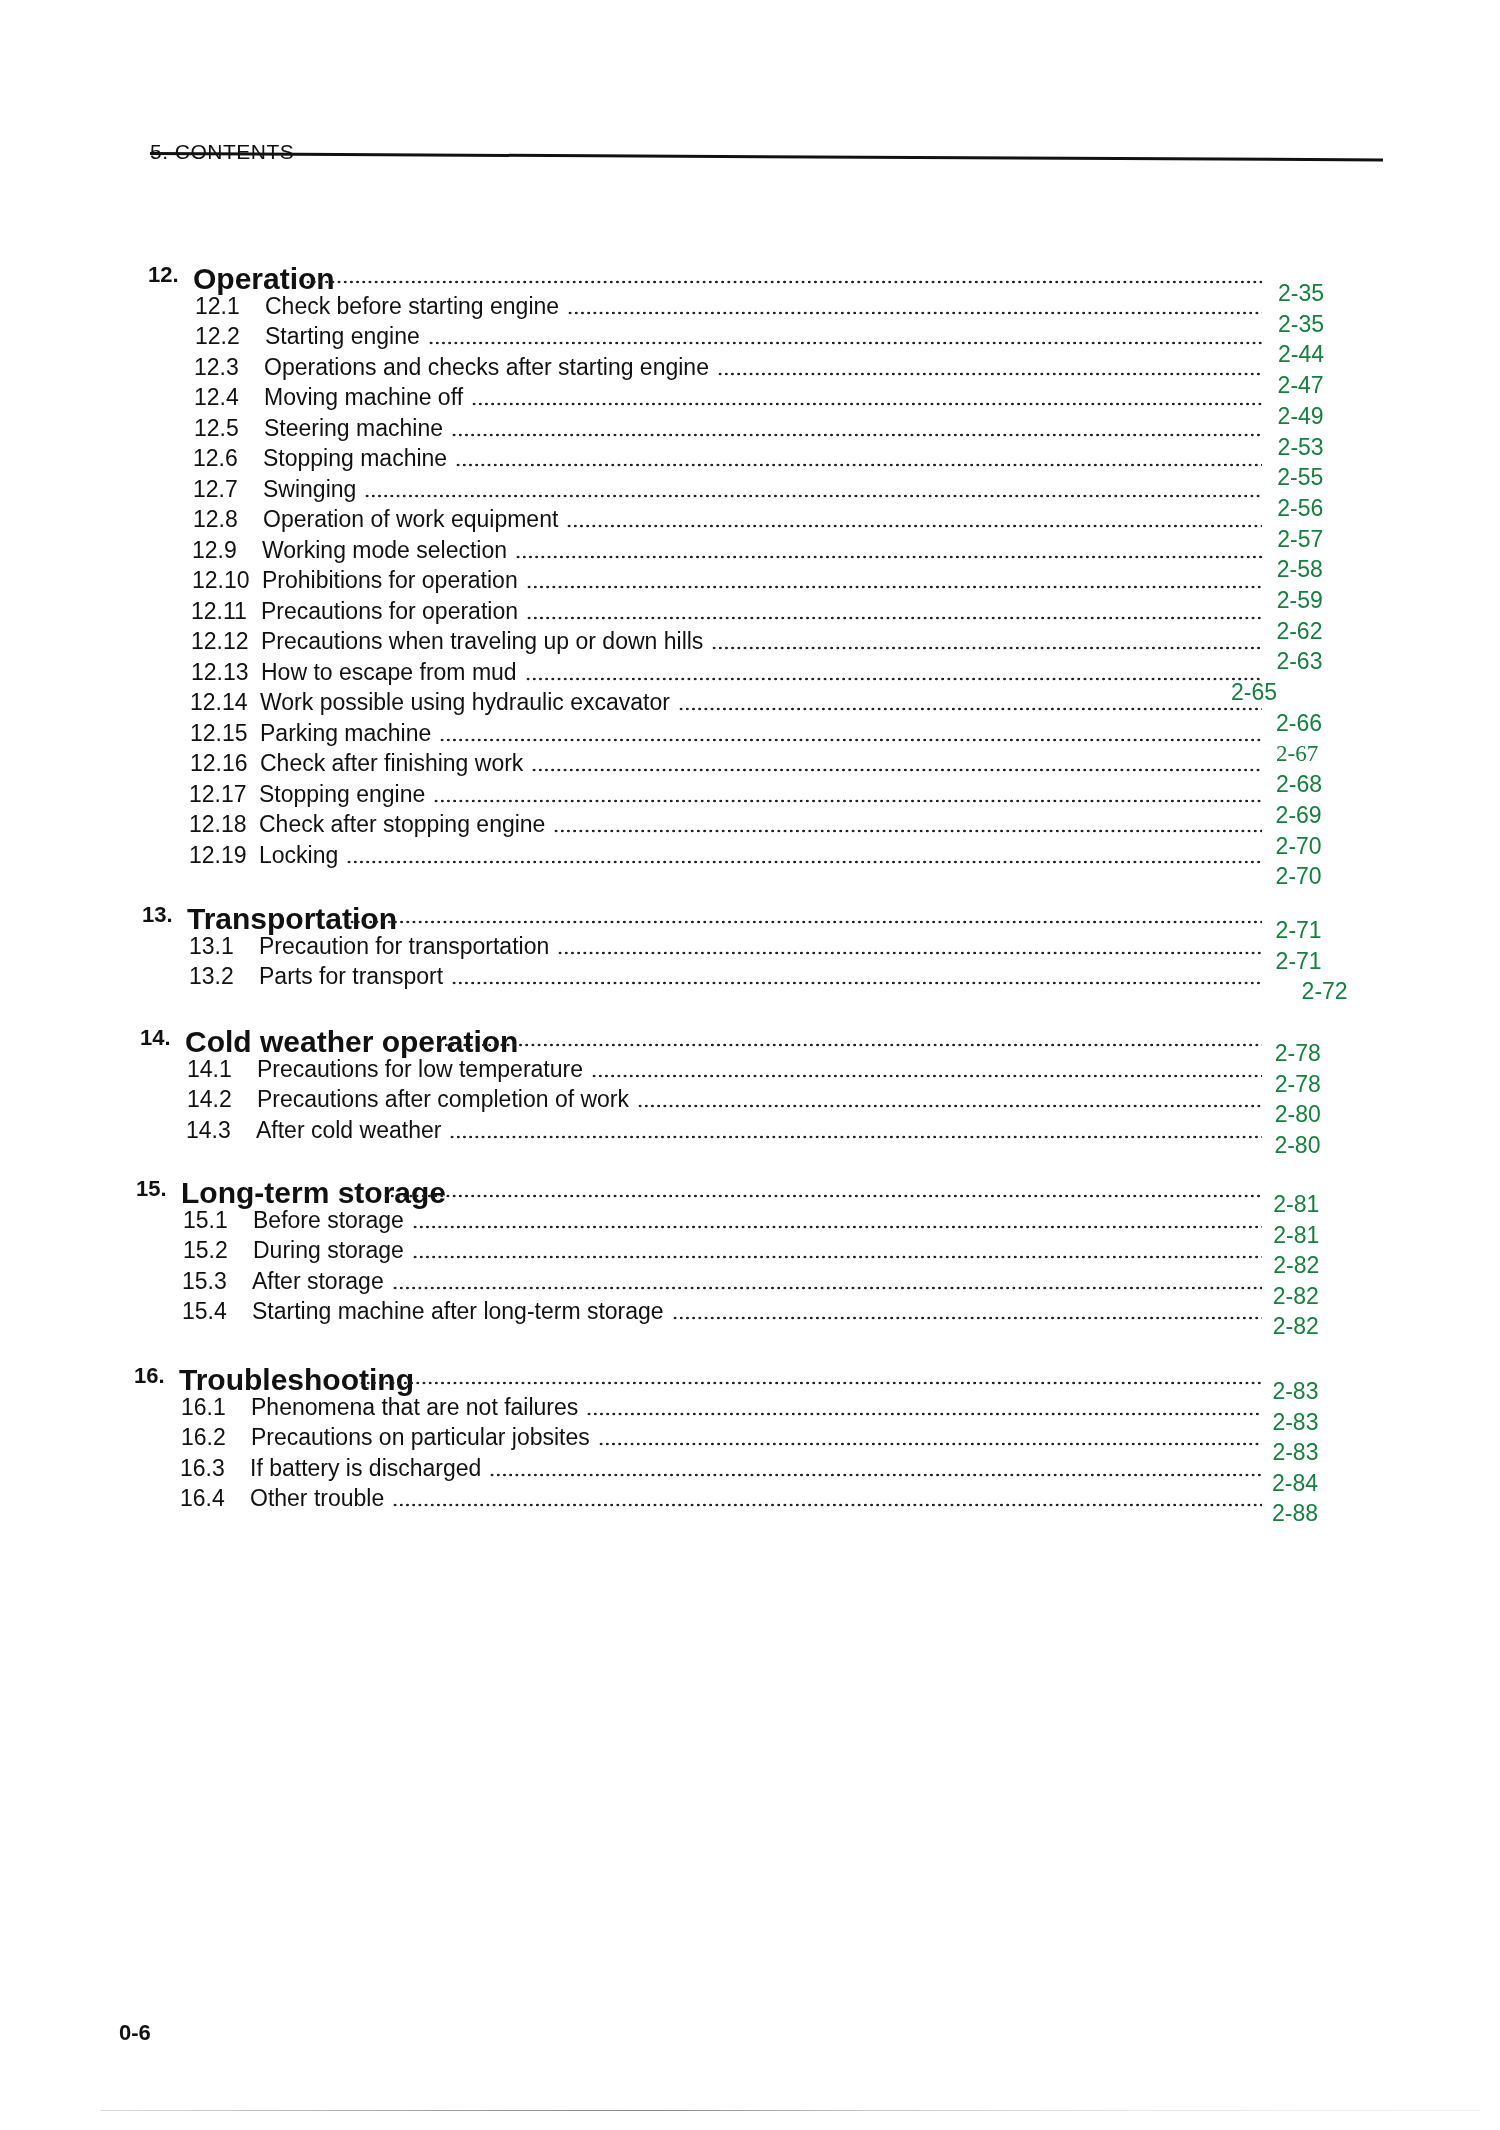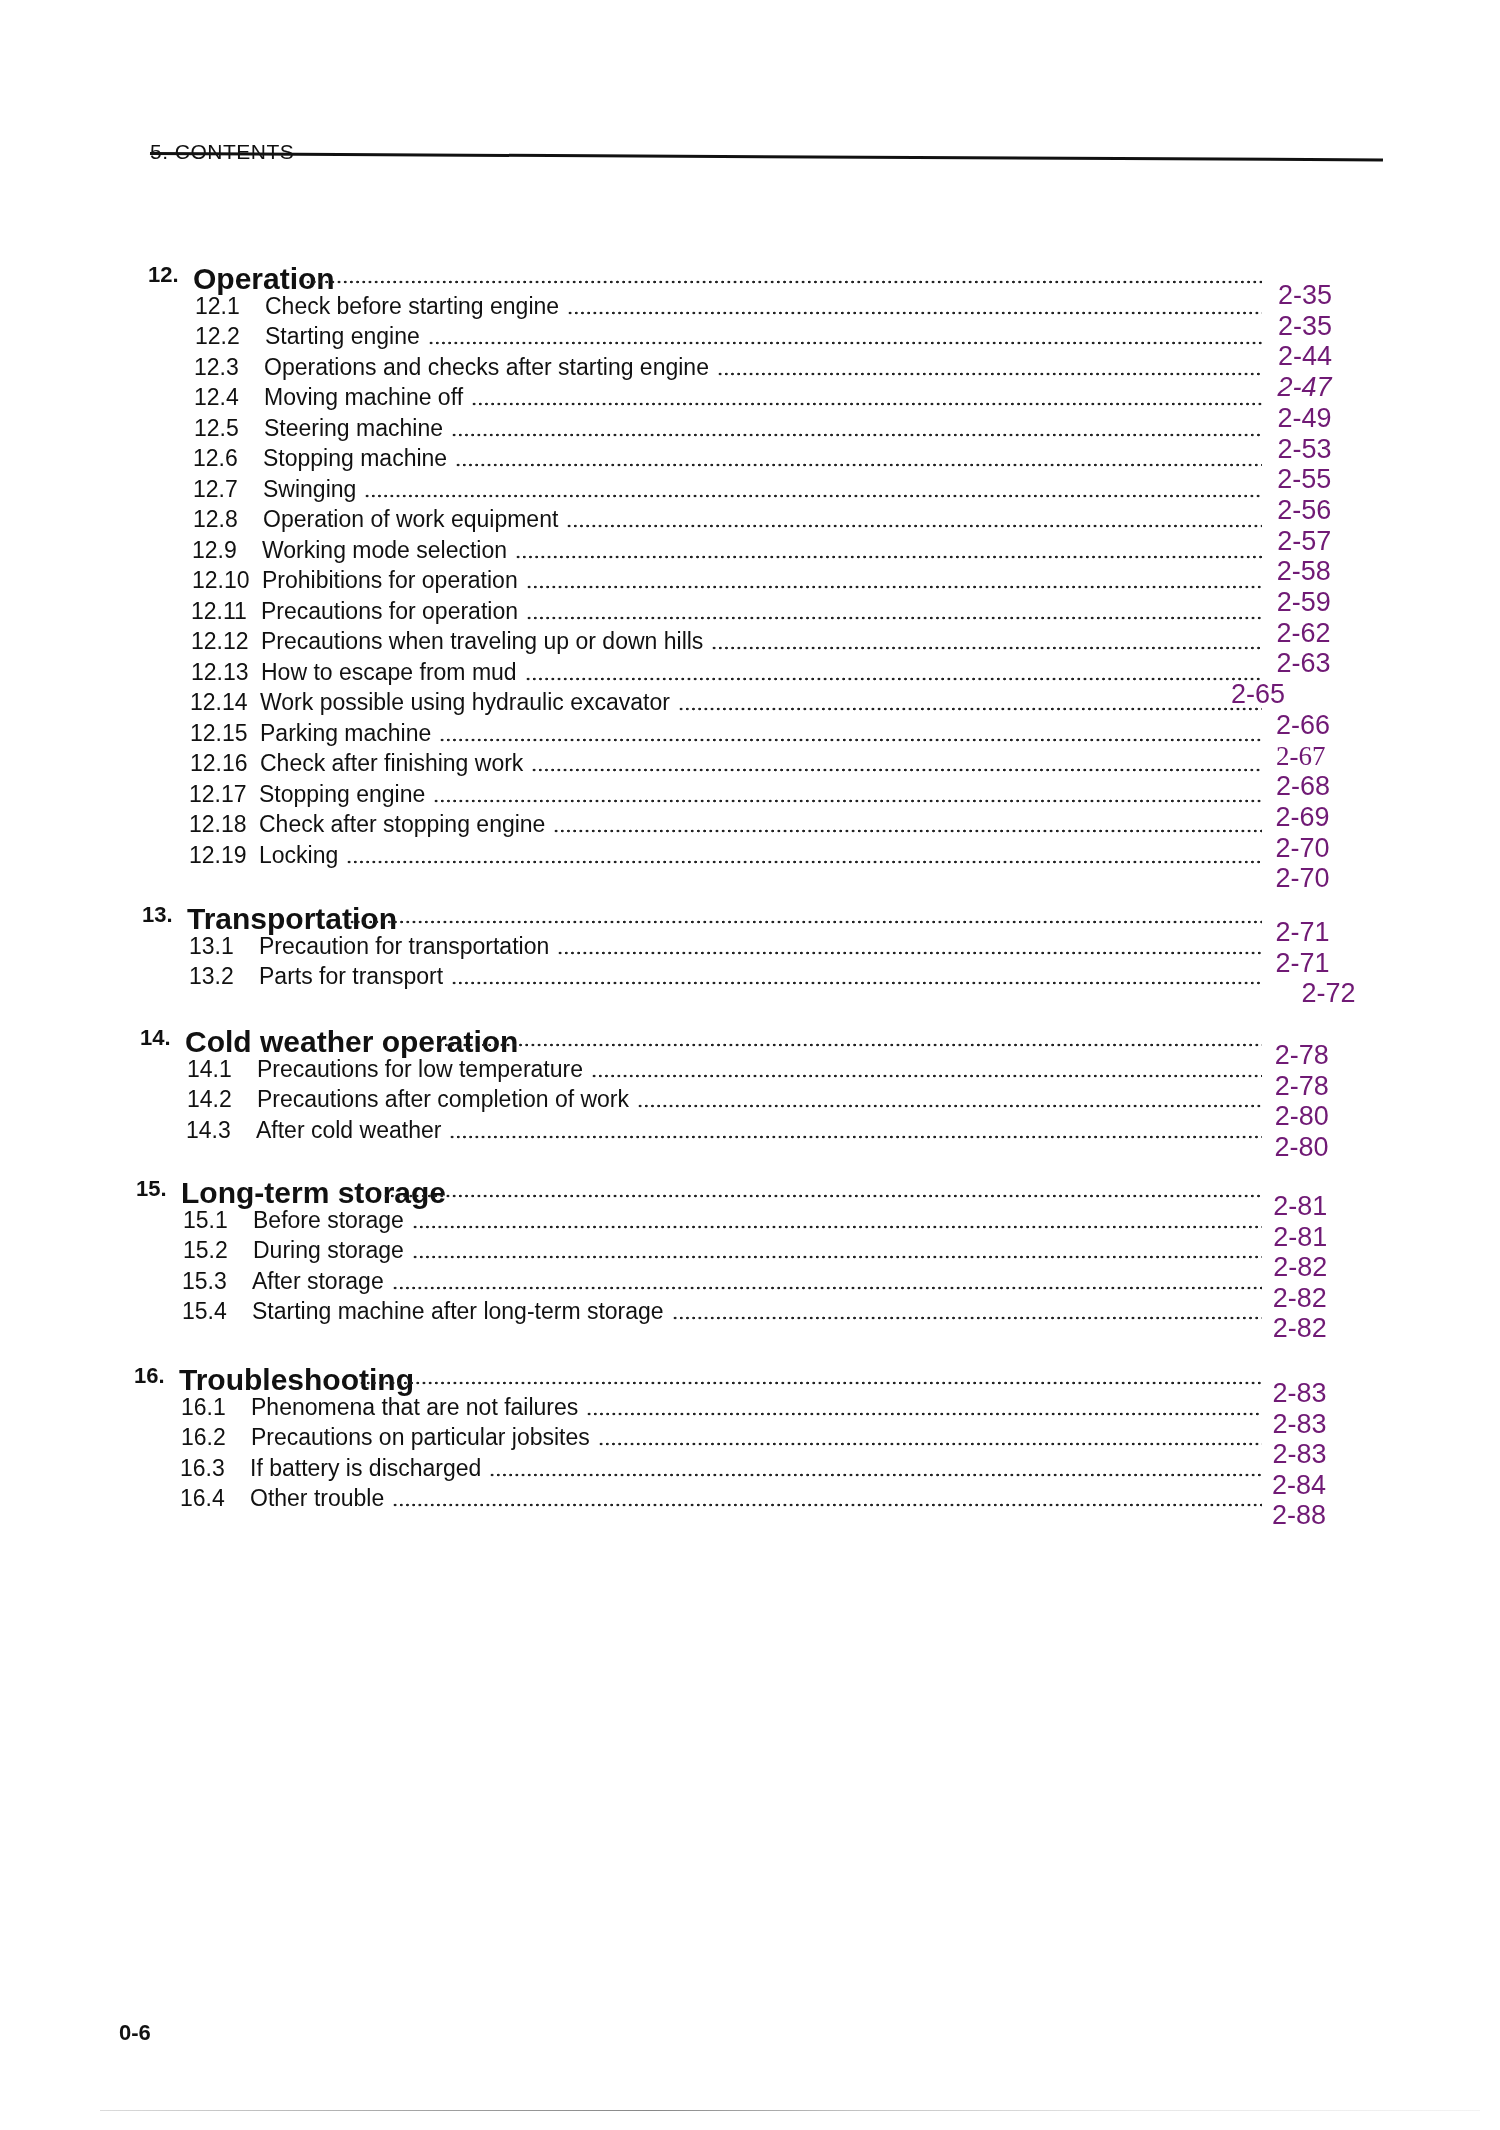--- a/index.html
+++ b/index.html
@@ -23,21 +23,21 @@
   .row.h .num { left: 148px; font-weight: bold; font-size: 22px; }
   .row.h .title { left: 193px; font-weight: bold; font-size: 30px; }
   .row.s .num { left: 195px; font-size: 23px; }
   .row.s .title { left: 265px; font-size: 23px; }
   .leader-dots {
     position: absolute; top: 18px; height: 4px;
     background-image: radial-gradient(circle, #222 1.2px, transparent 1.6px);
     background-size: 6.2px 4px; background-repeat: repeat-x;
   }
   .pg {
-    position: absolute; left: 1278px; font-size: 27px; color: #701a75; white-space: nowrap;
+    position: absolute; left: 1278px; font-size: 23px; color: #15803d; white-space: nowrap;
   }
   .footer-page {
     position: absolute; left: 119px; top: 2020px; font-size: 22px; font-weight: bold;
   }
   .scan-line {
     position: absolute; left: 100px; top: 2110px; width: 1380px; height: 1px;
     background: linear-gradient(90deg, #ccc 0%, #777 25%, #555 40%, #aaa 55%, #ddd 75%, #eee 100%);
     opacity: 0.7;
   }
 </style>
@@ -64,21 +64,21 @@
       <span class="num">12.2</span>
       <span class="title">Starting engine</span>
       <span class="leader-dots" style="left: 428px; width: 834px;"></span>
     </div>
     <span class="pg" style="top: 341px; left: 1278px;">2-44</span>
     <div class="row s" style="top: 354px; left: -1px; padding-left: 17px;">
       <span class="num">12.3</span>
       <span class="title">Operations and checks after starting engine</span>
       <span class="leader-dots" style="left: 718px; width: 545px;"></span>
     </div>
-    <span class="pg" style="top: 372px; left: 1277.6px; font-style: italic;">2-47</span>
+    <span class="pg" style="top: 372px; left: 1277.6px;">2-47</span>
     <div class="row s" style="top: 384px; left: -1px;">
       <span class="num">12.4</span>
       <span class="title">Moving machine off</span>
       <span class="leader-dots" style="left: 472px; width: 791px;"></span>
     </div>
     <span class="pg" style="top: 403px; left: 1277.6px;">2-49</span>
     <div class="row s" style="top: 415px; left: -1px;">
       <span class="num">12.5</span>
       <span class="title">Steering machine</span>
       <span class="leader-dots" style="left: 452px; width: 811px;"></span>

